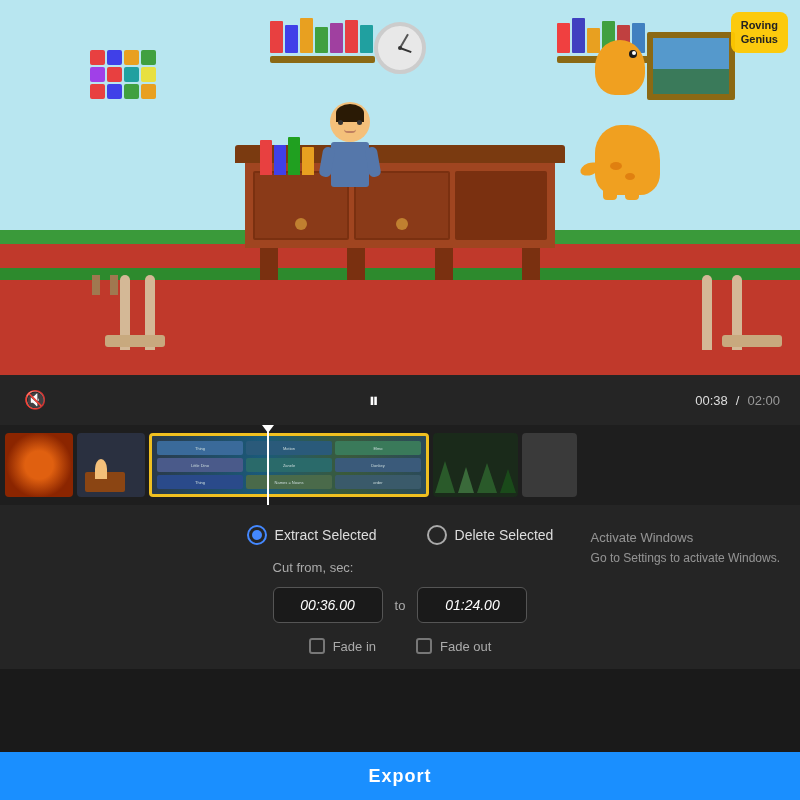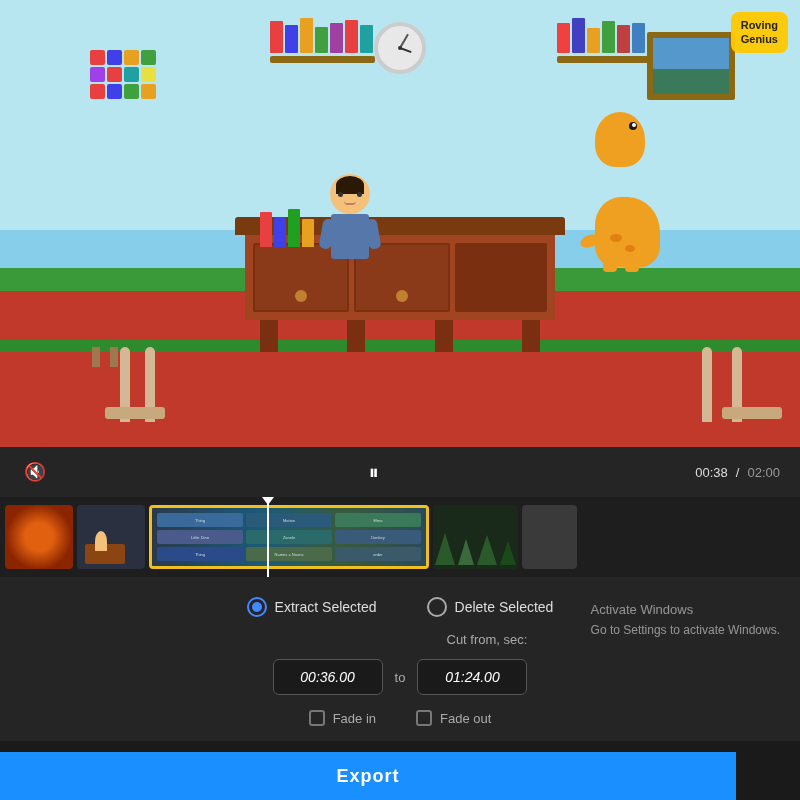--- a/index.html
+++ b/index.html
@@ -8,21 +8,21 @@
       height: 800px;
       background: #1a1a1a;
       font-family: 'Segoe UI', Arial, sans-serif;
       overflow: hidden;
       color: #fff;
     }
 
     
     #video-container {
       width: 800px;
-      height: 447px;
+      height: 375px;
       background: #111;
       position: relative;
       overflow: hidden;
     }
 
     #video-frame {
       width: 100%;
       height: 100%;
       background: linear-gradient(180deg, #87ceeb 0%, #87ceeb 60%, #3a9a3a 60%, #3a9a3a 65%, #c0392b 65%, #c0392b 100%);
       position: relative;
@@ -188,21 +188,21 @@
 
     .radio-label {
       font-size: 14px;
       color: #ddd;
     }
 
     
     .cut-section {
       display: flex;
       flex-direction: column;
-      align-items: flex-end;
+      align-items: flex-start;
       gap: 12px;
     }
 
     .cut-label {
       font-size: 13px;
       color: #aaa;
     }
 
     .cut-inputs {
       display: flex;
@@ -272,21 +272,21 @@
     .activate-windows .title {
       font-size: 13px;
       font-weight: 500;
     }
 
     
     #export-bar {
       position: absolute;
       bottom: 0;
       left: 0;
-      width: 736px;
+      width: 800px;
       height: 48px;
       background: #1a8fff;
       display: flex;
       align-items: center;
       justify-content: center;
       cursor: pointer;
     }
 
     .export-label {
       font-size: 18px;

